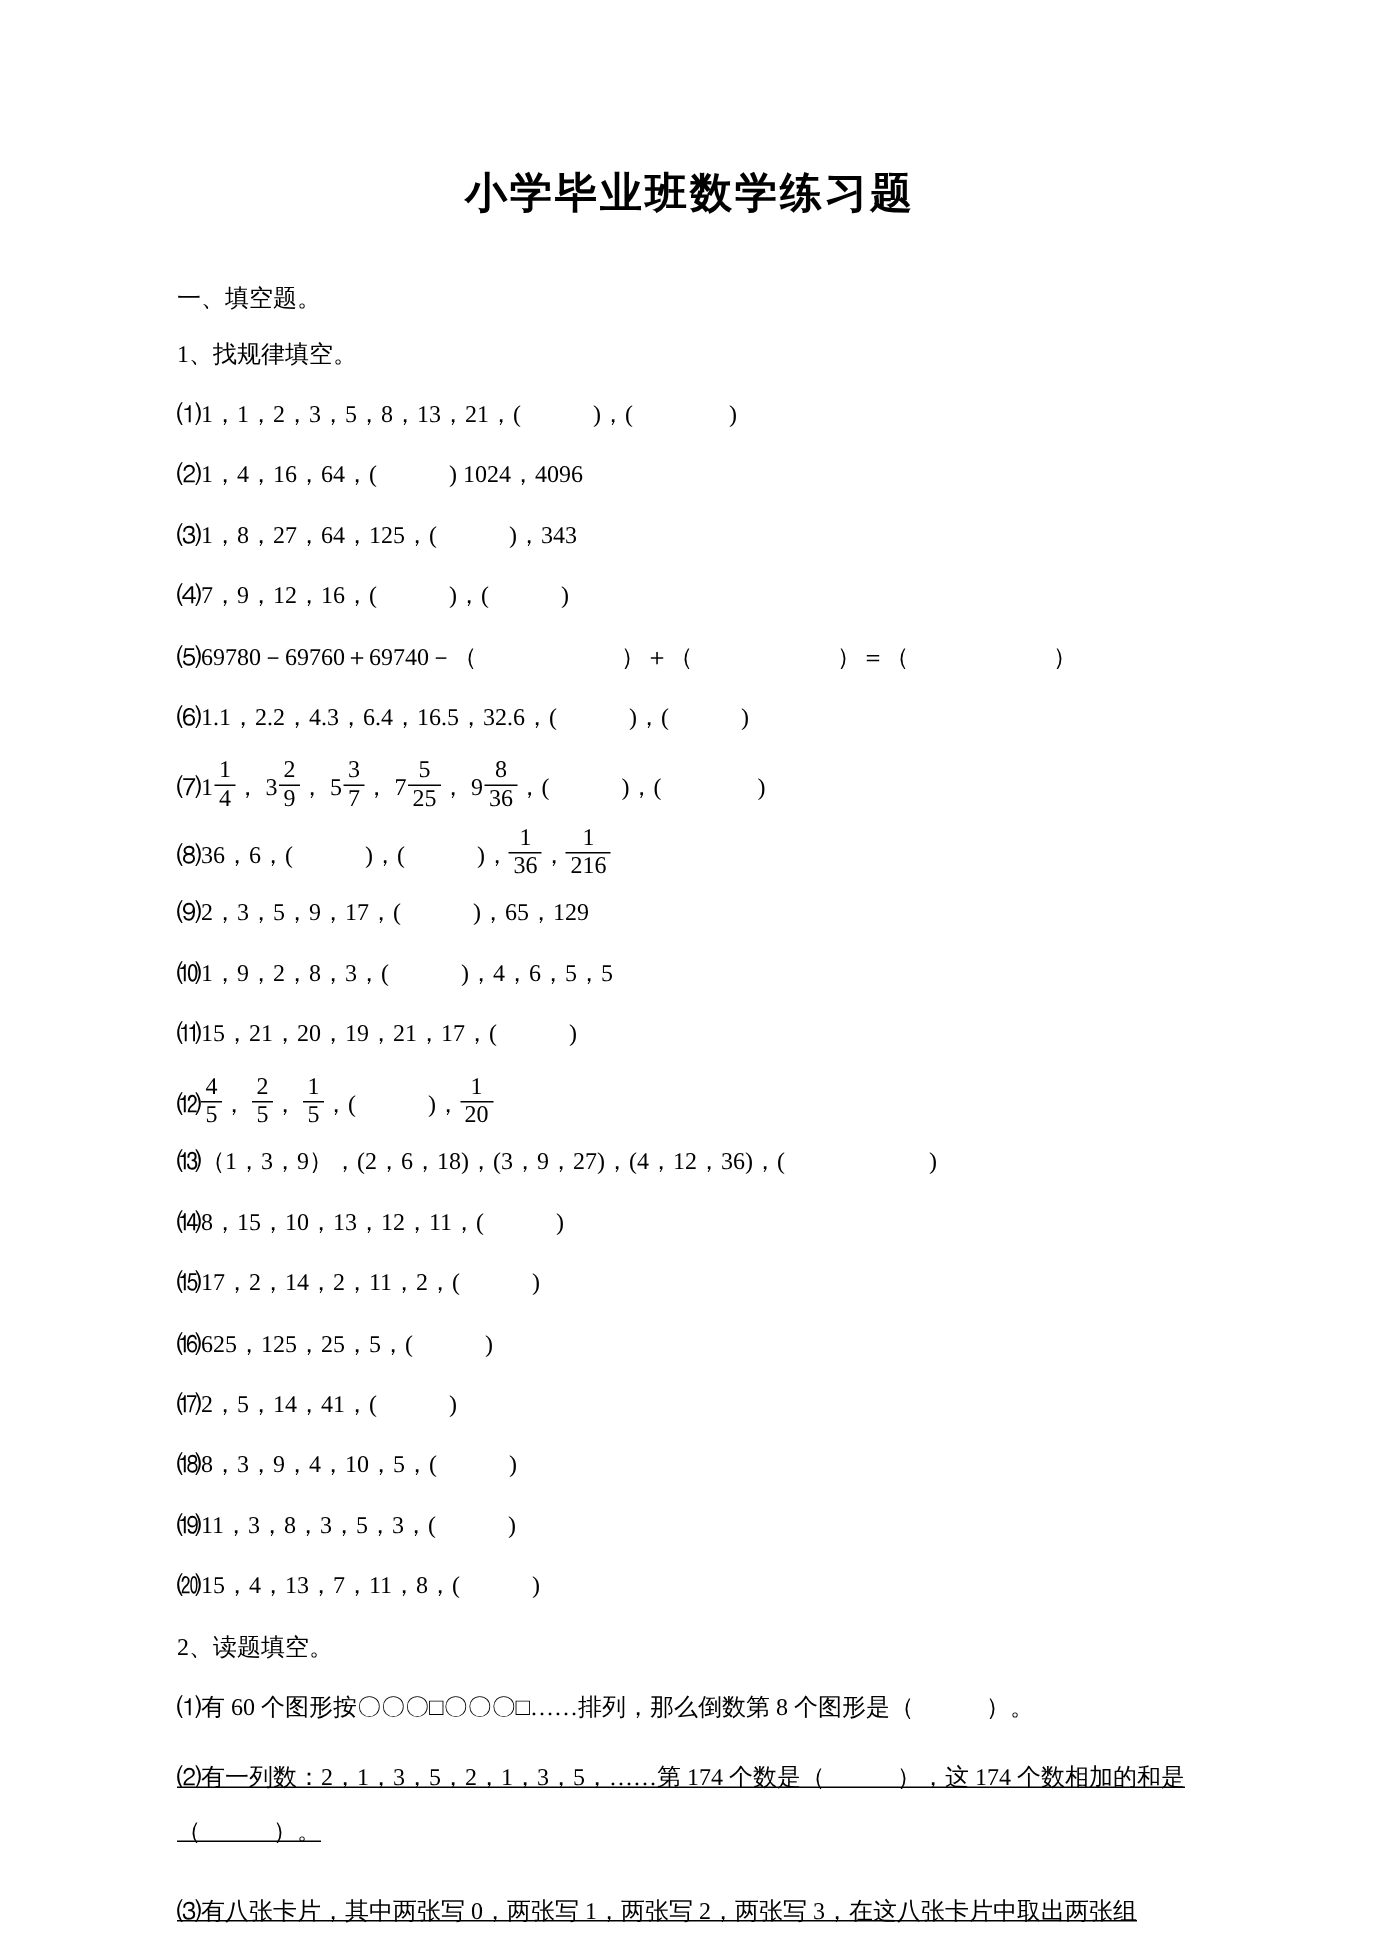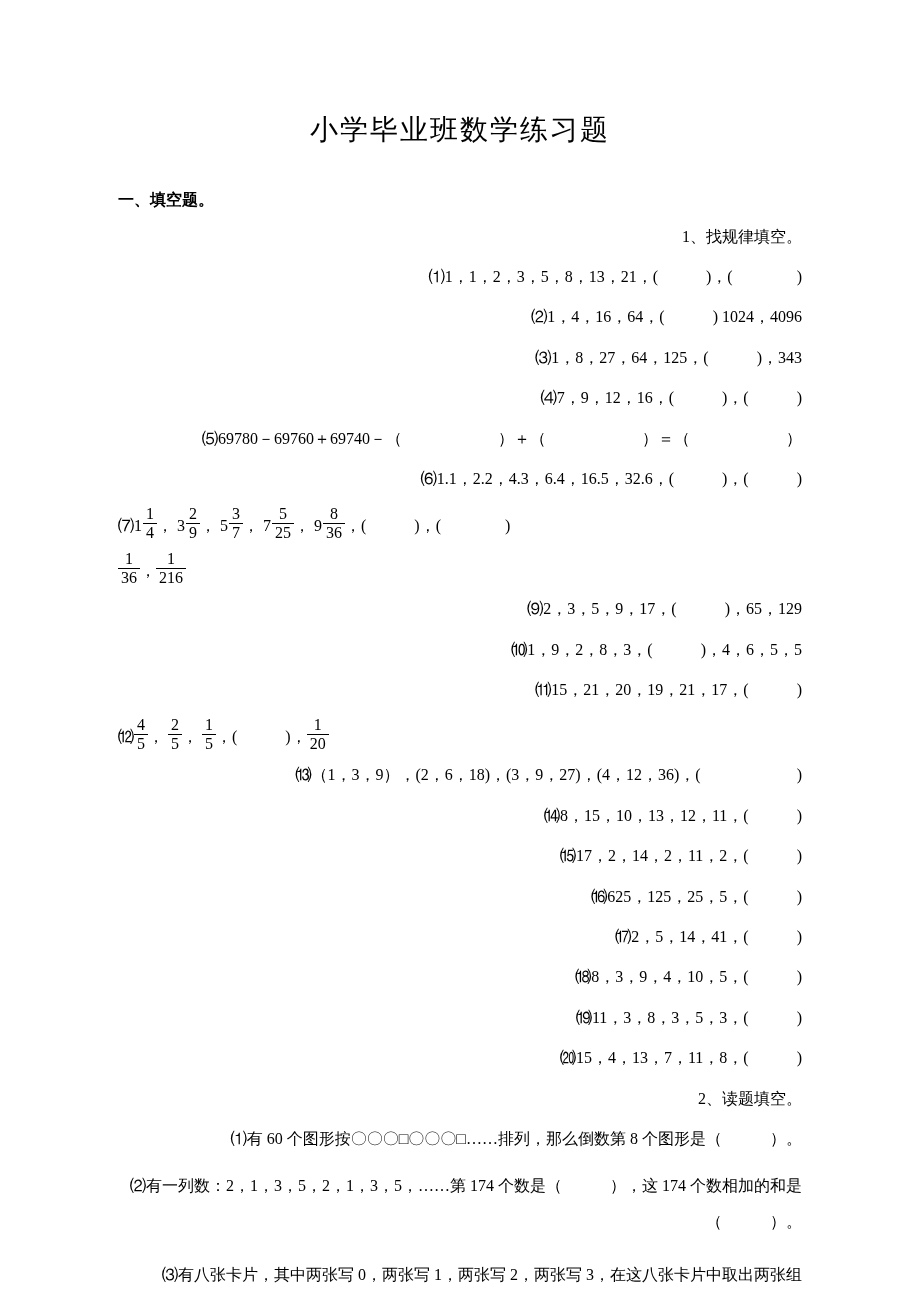--- a/index.html
+++ b/index.html
@@ -9,37 +9,37 @@
       color: #000;
       background: #fff;
       margin: 0;
       padding: 110px 118px 50px 118px;
       width: 920px;
       box-sizing: border-box;
     }
     .title {
       text-align: center;
       font-size: 28px;
-      font-weight: normal;
+      font-weight: bold;
       margin-bottom: 30px;
       letter-spacing: 2px;
     }
     .section-header {
-      font-weight: bold;
+      font-weight: normal;
       margin-bottom: 14px;
       margin-top: 40px;
     }
     .line {
       margin-bottom: 18px;
       white-space: nowrap;
-      text-align: right;
     }
     .line.wrap {
       white-space: normal;
       line-height: 2.2;
+      text-decoration: underline;
     }
     .frac {
       display: inline-block;
       vertical-align: middle;
       text-align: center;
       font-size: 16px;
       line-height: 1;
       position: relative;
       top: -2px;
     }
@@ -122,20 +122,21 @@
     <span class="intpart">9</span>
     <span class="frac">
         <span class="num">8</span>
         <span class="den">36</span>
       </span>
   </span>
   <span class="segment">，(　　　)，(　　　　)</span>
 </div>
 
 <div class="withfrac">
+  <span class="segment">⑻36，6，(　　　)，(　　　)，</span>
   <span class="frac">
       <span class="num">1</span>
       <span class="den">36</span>
     </span>
   <span class="segment">，</span>
   <span class="frac">
       <span class="num">1</span>
       <span class="den">216</span>
     </span>
 </div>

